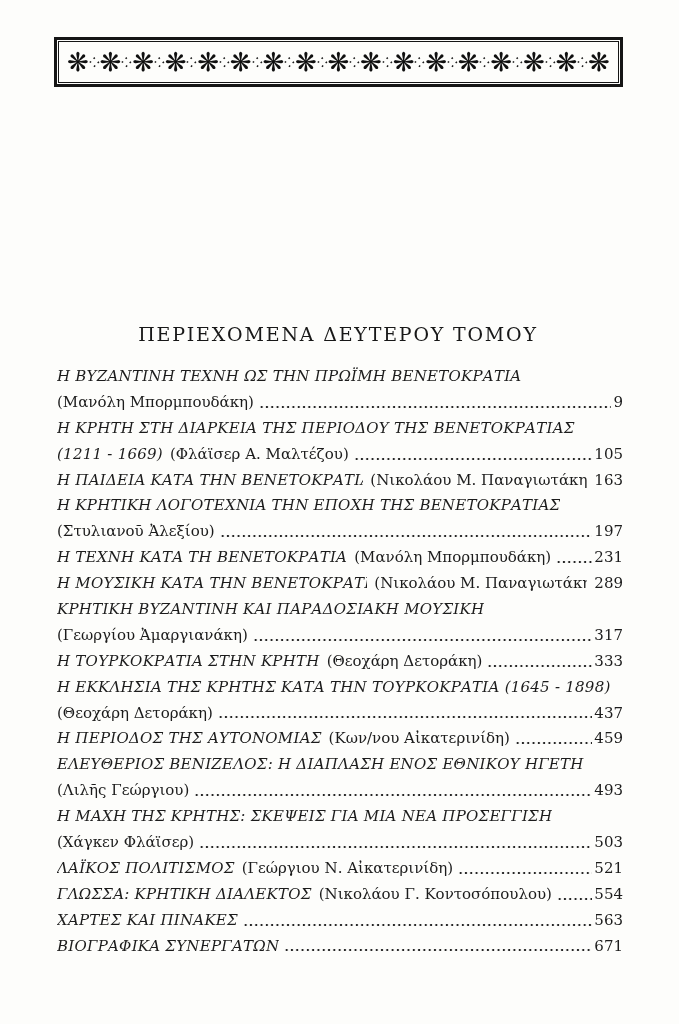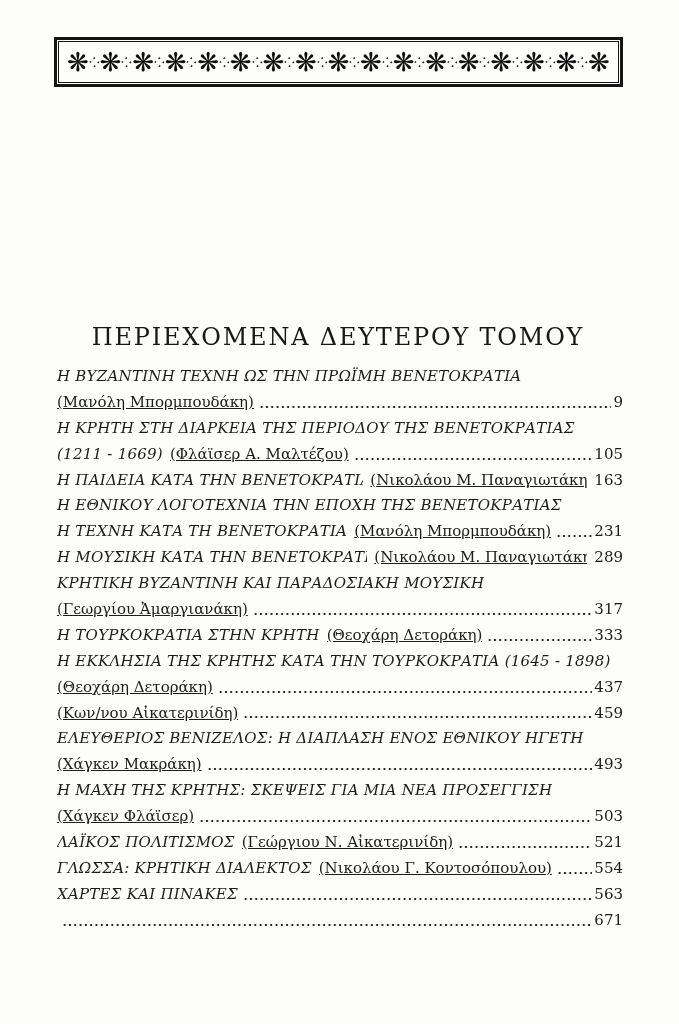--- a/index.html
+++ b/index.html
@@ -38,40 +38,40 @@
     font-family: "DejaVu Sans", sans-serif;
     font-size: 14px; line-height: 1; color: #101010;
     transform: rotate(45deg);
     flex: 0 0 auto;
   }
   
   .page-title {
     position: absolute; left: 55px; top: 323px;
     width: 566px;
     text-align: center;
-    font-size: 24px;
+    font-size: 19px;
     letter-spacing: 1.8px;
     white-space: nowrap;
     color: #181818;
   }
   
   .toc {
     position: absolute; left: 57px; top: 363px;
     width: 566px;
   }
   .toc-line {
     display: flex; align-items: center;
     height: 25.9px;
     font-size: 15px;
     white-space: nowrap;
   }
   .seg { flex: 0 1 auto; overflow: hidden; }
   .seg + .seg { margin-left: 7px; }
   .seg-italic { font-style: italic; letter-spacing: 0.25px; }
-  .seg-roman  { font-style: normal; text-decoration: underline; }
+  .seg-roman  { font-style: normal; }
   .leader {
     flex: 1 1 0; min-width: 0;
     align-self: flex-end;
     height: 6px;
     margin: 0 2px 5px 5px;
     background-image: radial-gradient(circle, #262626 1.15px, rgba(0,0,0,0) 1.45px);
     background-size: 5.3px 6px;
     background-repeat: repeat-x;
     background-position: 0 100%;
   }
@@ -140,21 +140,26 @@
         <span class="leader"></span>
         <span class="pagenum">105</span>
       </div>
       <div class="toc-line">
         <span class="seg seg-italic">Η ΠΑΙΔΕΙΑ ΚΑΤΑ ΤΗΝ ΒΕΝΕΤΟΚΡΑΤΙΑ</span>
         <span class="seg seg-roman">(Νικολάου Μ. Παναγιωτάκη)</span>
         <span class="leader"></span>
         <span class="pagenum">163</span>
       </div>
       <div class="toc-line">
-        <span class="seg seg-italic">Η ΕΘΝΙΚΟΥ ΛΟΓΟΤΕΧΝΙΑ ΤΗΝ ΕΠΟΧΗ ΤΗΣ ΒΕΝΕΤΟΚΡΑΤΙΑΣ</span>
+        <span class="seg seg-italic">Η ΚΡΗΤΙΚΗ ΛΟΓΟΤΕΧΝΙΑ ΤΗΝ ΕΠΟΧΗ ΤΗΣ ΒΕΝΕΤΟΚΡΑΤΙΑΣ</span>
+      </div>
+      <div class="toc-line">
+        <span class="seg seg-roman">(Στυλιανοῦ Ἀλεξίου)</span>
+        <span class="leader"></span>
+        <span class="pagenum">197</span>
       </div>
       <div class="toc-line">
         <span class="seg seg-italic">Η ΤΕΧΝΗ ΚΑΤΑ ΤΗ ΒΕΝΕΤΟΚΡΑΤΙΑ</span>
         <span class="seg seg-roman">(Μανόλη Μπορμπουδάκη)</span>
         <span class="leader"></span>
         <span class="pagenum">231</span>
       </div>
       <div class="toc-line">
         <span class="seg seg-italic">Η ΜΟΥΣΙΚΗ ΚΑΤΑ ΤΗΝ ΒΕΝΕΤΟΚΡΑΤΙΑ</span>
         <span class="seg seg-roman">(Νικολάου Μ. Παναγιωτάκη)</span>
@@ -177,29 +182,30 @@
       </div>
       <div class="toc-line">
         <span class="seg seg-italic">Η ΕΚΚΛΗΣΙΑ ΤΗΣ ΚΡΗΤΗΣ ΚΑΤΑ ΤΗΝ ΤΟΥΡΚΟΚΡΑΤΙΑ (1645 - 1898)</span>
       </div>
       <div class="toc-line">
         <span class="seg seg-roman">(Θεοχάρη Δετοράκη)</span>
         <span class="leader"></span>
         <span class="pagenum">437</span>
       </div>
       <div class="toc-line">
+        <span class="seg seg-italic">Η ΠΕΡΙΟΔΟΣ ΤΗΣ ΑΥΤΟΝΟΜΙΑΣ</span>
         <span class="seg seg-roman">(Κων/νου Αἰκατερινίδη)</span>
         <span class="leader"></span>
         <span class="pagenum">459</span>
       </div>
       <div class="toc-line">
         <span class="seg seg-italic">ΕΛΕΥΘΕΡΙΟΣ ΒΕΝΙΖΕΛΟΣ: Η ΔΙΑΠΛΑΣΗ ΕΝΟΣ ΕΘΝΙΚΟΥ ΗΓΕΤΗ</span>
       </div>
       <div class="toc-line">
-        <span class="seg seg-roman">(Χάγκεν Μακράκη)</span>
+        <span class="seg seg-roman">(Λιλῆς Γεώργιου)</span>
         <span class="leader"></span>
         <span class="pagenum">493</span>
       </div>
       <div class="toc-line">
         <span class="seg seg-italic">Η ΜΑΧΗ ΤΗΣ ΚΡΗΤΗΣ: ΣΚΕΨΕΙΣ ΓΙΑ ΜΙΑ ΝΕΑ ΠΡΟΣΕΓΓΙΣΗ</span>
       </div>
       <div class="toc-line">
         <span class="seg seg-roman">(Χάγκεν Φλάϊσερ)</span>
         <span class="leader"></span>
         <span class="pagenum">503</span>
@@ -215,18 +221,19 @@
         <span class="seg seg-roman">(Νικολάου Γ. Κοντοσόπουλου)</span>
         <span class="leader"></span>
         <span class="pagenum">554</span>
       </div>
       <div class="toc-line">
         <span class="seg seg-italic">ΧΑΡΤΕΣ ΚΑΙ ΠΙΝΑΚΕΣ</span>
         <span class="leader"></span>
         <span class="pagenum">563</span>
       </div>
       <div class="toc-line">
+        <span class="seg seg-italic">ΒΙΟΓΡΑΦΙΚΑ ΣΥΝΕΡΓΑΤΩΝ</span>
         <span class="leader"></span>
         <span class="pagenum">671</span>
       </div>
     </div>
 
 </div>
 
 </body></html>

